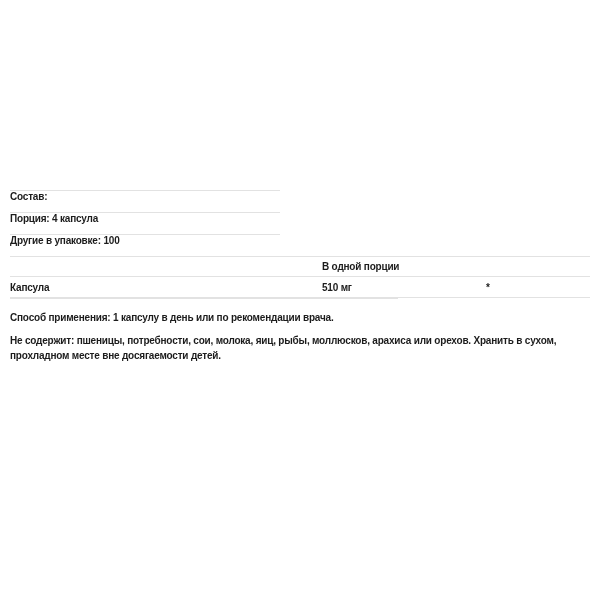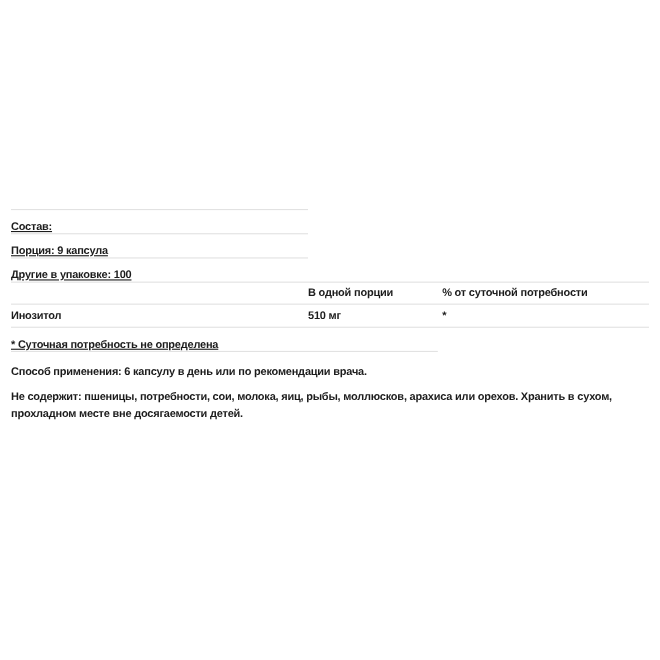--- a/index.html
+++ b/index.html
@@ -30,27 +30,27 @@
   .hr {
     height: 1px;
     background: #e2e2e2;
   }
   .hr.short { width: 270px; }
   .hr.med   { width: 388px; }
   .hr.full  { width: 580px; }
   .row {
     height: 21px;
     display: flex;
-    align-items: flex-end;
-    text-decoration: underline;
+    align-items: flex-start;
   }
   .trow {
     display: grid;
     grid-template-columns: 270px 122px auto;
     align-items: center;
+    gap: 42px;
   }
   .trow.header { height: 19px; }
   .trow.data   { height: 20px; }
   .para {
     margin: 8px 0 0 0;
     line-height: 15px;
   }
   .para.first { margin-top: 11px; }
 </style>
 </head>
@@ -60,45 +60,41 @@
   <section class="facts">
 
     <div class="hr short"></div>
 
     <div class="row">
       <span>Состав:</span>
     </div>
     <div class="hr short"></div>
 
     <div class="row">
-      <span>Порция: 9 капсула</span>
+      <span>Порция: 4 капсула</span>
     </div>
     <div class="hr short"></div>
 
     <div class="row">
       <span>Другие в упаковке: 100</span>
     </div>
     <div class="hr full"></div>
 
     <div class="trow header">
       <span></span>
       <span>В одной порции</span>
-      <span>% от суточной потребности</span>
     </div>
     <div class="hr full"></div>
 
     <div class="trow data">
-      <span>Инозитол</span>
+      <span>Капсула</span>
       <span>510 мг</span>
       <span>*</span>
     </div>
     <div class="hr full"></div>
 
-    <div class="row">
-      <span>* Суточная потребность не определена</span>
-    </div>
     <div class="hr med"></div>
 
-    <p class="para first">Способ применения: 6 капсулу в день или по рекомендации врача.</p>
+    <p class="para first">Способ применения: 1 капсулу в день или по рекомендации врача.</p>
     <p class="para">Не содержит: пшеницы, потребности, сои, молока, яиц, рыбы, моллюсков, арахиса или орехов. Хранить в сухом, прохладном месте вне досягаемости детей.</p>
 
   </section>
 </div>
 
 </body></html>

